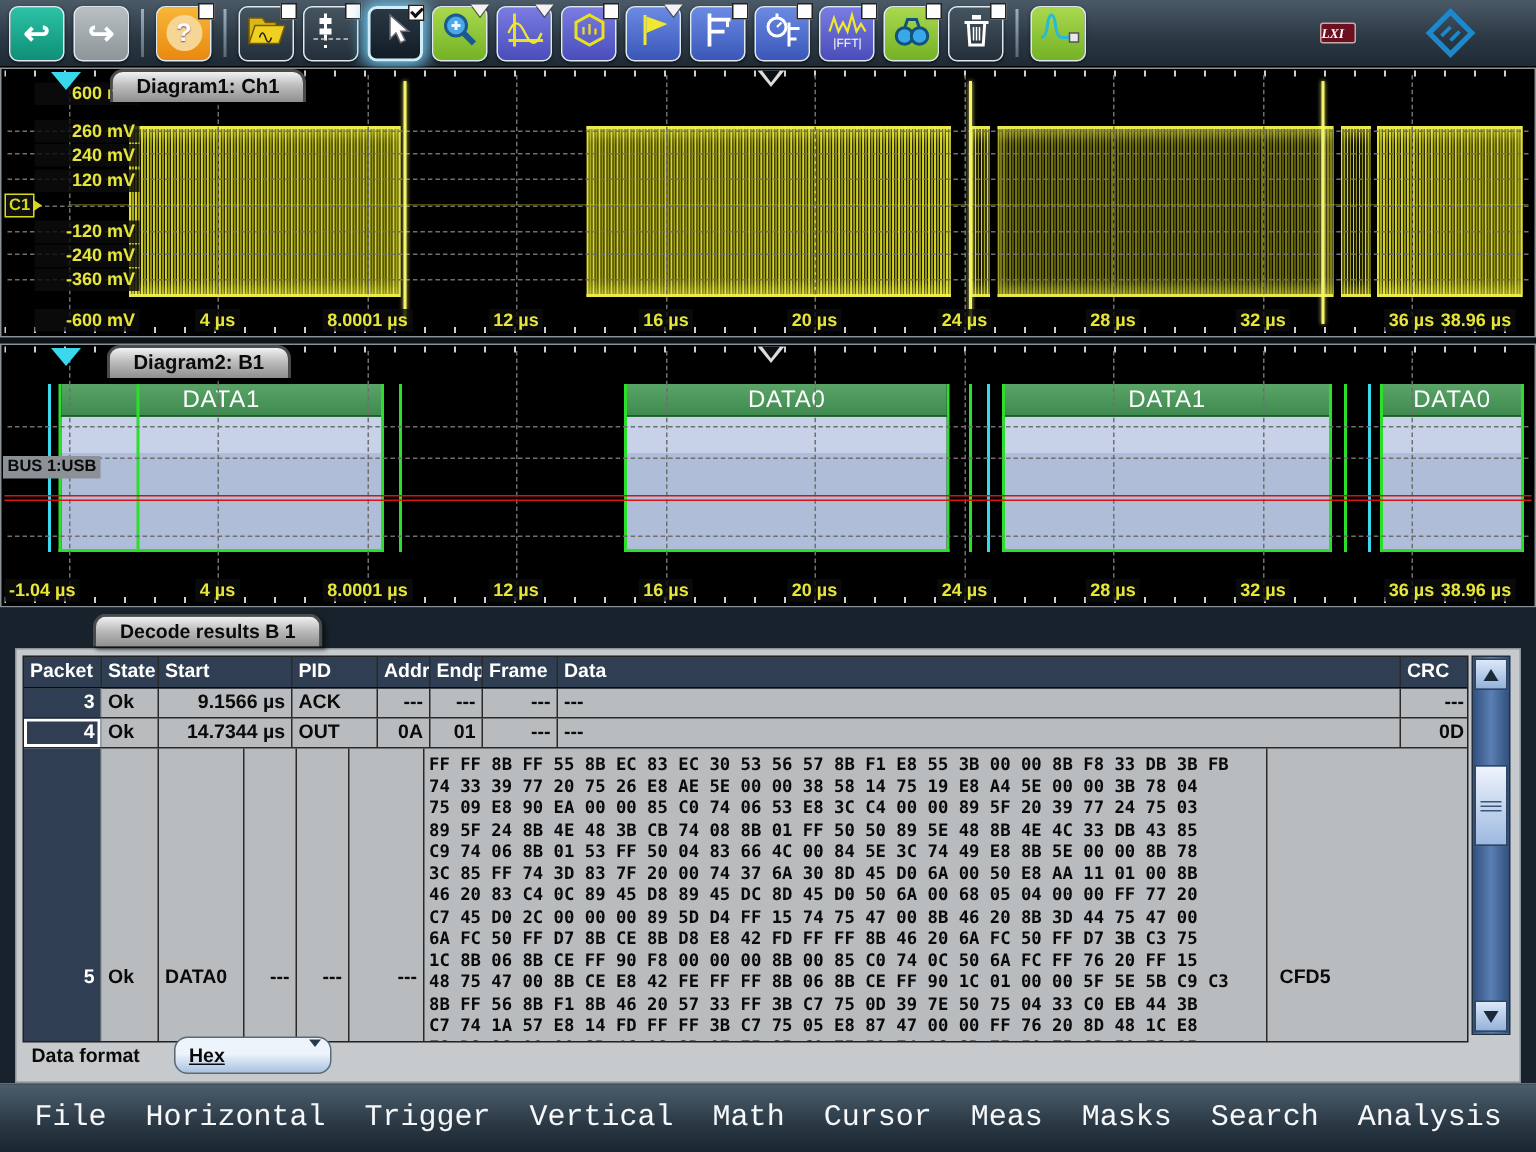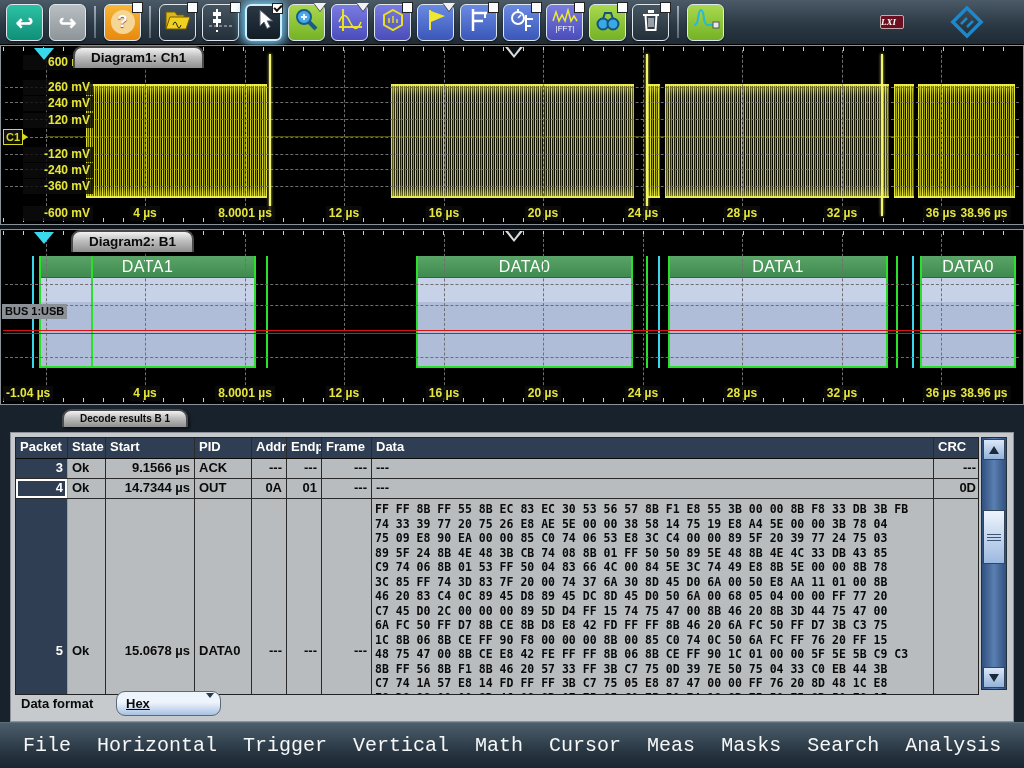--- a/index.html
+++ b/index.html
@@ -79,21 +79,21 @@
   .pkt-body{position:absolute;left:0;right:0;top:22px;bottom:0;
             background:linear-gradient(180deg,#c7d1e8 0 27%,#afbdd9 27% 100%);}
   .gmark{position:absolute;top:26px;height:112px;width:2px;background:#2ae02a;z-index:2;}
   .cmark{position:absolute;top:26px;height:112px;width:2px;background:#3ad8ec;z-index:2;}
   .redline{position:absolute;left:2px;right:2px;height:1px;background:#d81212;z-index:5;}
   .buschip{position:absolute;left:1px;top:74px;background:#8b9197;color:#0a0a0a;
            font:700 11px/15px "Liberation Sans",sans-serif;padding:0 3px;z-index:8;}
 
   
   #decode{position:absolute;left:0;top:405px;width:1024px;height:317px;background:#18222c;}
-  #decode .dtab{top:4px;left:62px;font-size:10px;}
+  #decode .dtab{top:4px;left:62px;font-size:13px;}
   #dpanel{position:absolute;left:10px;right:10px;top:27px;bottom:0;background:#c6cacc;border:1px solid #8d9398;}
   .dtable{position:absolute;left:4px;top:4px;width:964px;border:1px solid #222;background:#b8bcbe;}
   .trow{display:flex;border-bottom:1px solid #2a2a2a;}
   .cell{border-right:1px solid #2a2a2a;padding:1px 4px;font:700 13px/16px "Liberation Sans",sans-serif;
         color:#0a0a0a;overflow:hidden;flex:0 0 auto;}
   .c0{width:52px;} .c1{width:38px;} .c2{width:89px;} .c3{width:57px;} .c4{width:35px;}
   .c5{width:35px;} .c6{width:50px;} .c7{width:562px;} .c8{width:46px;border-right:none;}
   .thead{background:#2f3e52;border-bottom:1px solid #0a0a0a;}
   .thead .cell{color:#fff;height:20px;}
   .rsmall .cell{height:19px;}
@@ -415,41 +415,41 @@
           <div class="cell c3 al">OUT</div>
           <div class="cell c4 ar">0A</div>
           <div class="cell c5 ar">01</div>
           <div class="cell c6 ar">---</div>
           <div class="cell c7 al">---</div>
           <div class="cell c8 ar">0D</div>
         </div>
         <div class="trow rbig">
           <div class="cell c0 pkcell vlow">5</div>
           <div class="cell c1 al vlow">Ok</div>
-          <div class="cell c2 ar vlow">15.0678 µs</div>
           <div class="cell c3 al vlow">DATA0</div>
           <div class="cell c4 ar vlow">---</div>
           <div class="cell c5 ar vlow">---</div>
           <div class="cell c6 ar vlow">---</div>
           <div class="cell c7 datacell">
               <div class="hexdata">FF FF 8B FF 55 8B EC 83 EC 30 53 56 57 8B F1 E8 55 3B 00 00 8B F8 33 DB 3B FB
 74 33 39 77 20 75 26 E8 AE 5E 00 00 38 58 14 75 19 E8 A4 5E 00 00 3B 78 04
 75 09 E8 90 EA 00 00 85 C0 74 06 53 E8 3C C4 00 00 89 5F 20 39 77 24 75 03
 89 5F 24 8B 4E 48 3B CB 74 08 8B 01 FF 50 50 89 5E 48 8B 4E 4C 33 DB 43 85
 C9 74 06 8B 01 53 FF 50 04 83 66 4C 00 84 5E 3C 74 49 E8 8B 5E 00 00 8B 78
 3C 85 FF 74 3D 83 7F 20 00 74 37 6A 30 8D 45 D0 6A 00 50 E8 AA 11 01 00 8B
 46 20 83 C4 0C 89 45 D8 89 45 DC 8D 45 D0 50 6A 00 68 05 04 00 00 FF 77 20
 C7 45 D0 2C 00 00 00 89 5D D4 FF 15 74 75 47 00 8B 46 20 8B 3D 44 75 47 00
 6A FC 50 FF D7 8B CE 8B D8 E8 42 FD FF FF 8B 46 20 6A FC 50 FF D7 3B C3 75
 1C 8B 06 8B CE FF 90 F8 00 00 00 8B 00 85 C0 74 0C 50 6A FC FF 76 20 FF 15
 48 75 47 00 8B CE E8 42 FE FF FF 8B 06 8B CE FF 90 1C 01 00 00 5F 5E 5B C9 C3
 8B FF 56 8B F1 8B 46 20 57 33 FF 3B C7 75 0D 39 7E 50 75 04 33 C0 EB 44 3B
 C7 74 1A 57 E8 14 FD FF FF 3B C7 75 05 E8 87 47 00 00 FF 76 20 8D 48 1C E8
 E8 D8 98 00 00 8B 46 08 8B 07 75 85 C0 75 50 74 18 8B 75 50 75 8B 50 E8 15</div>
             </div>
+          <div class="cell c8 ar vlow">CFD5</div>
         </div>
       </div>
       <div id="vscroll">
         <div class="sbtn up">
             <span class="arr-up"></span>
           </div>
         <div id="sthumb">
             <i></i>
             <i></i>
             <i></i>

